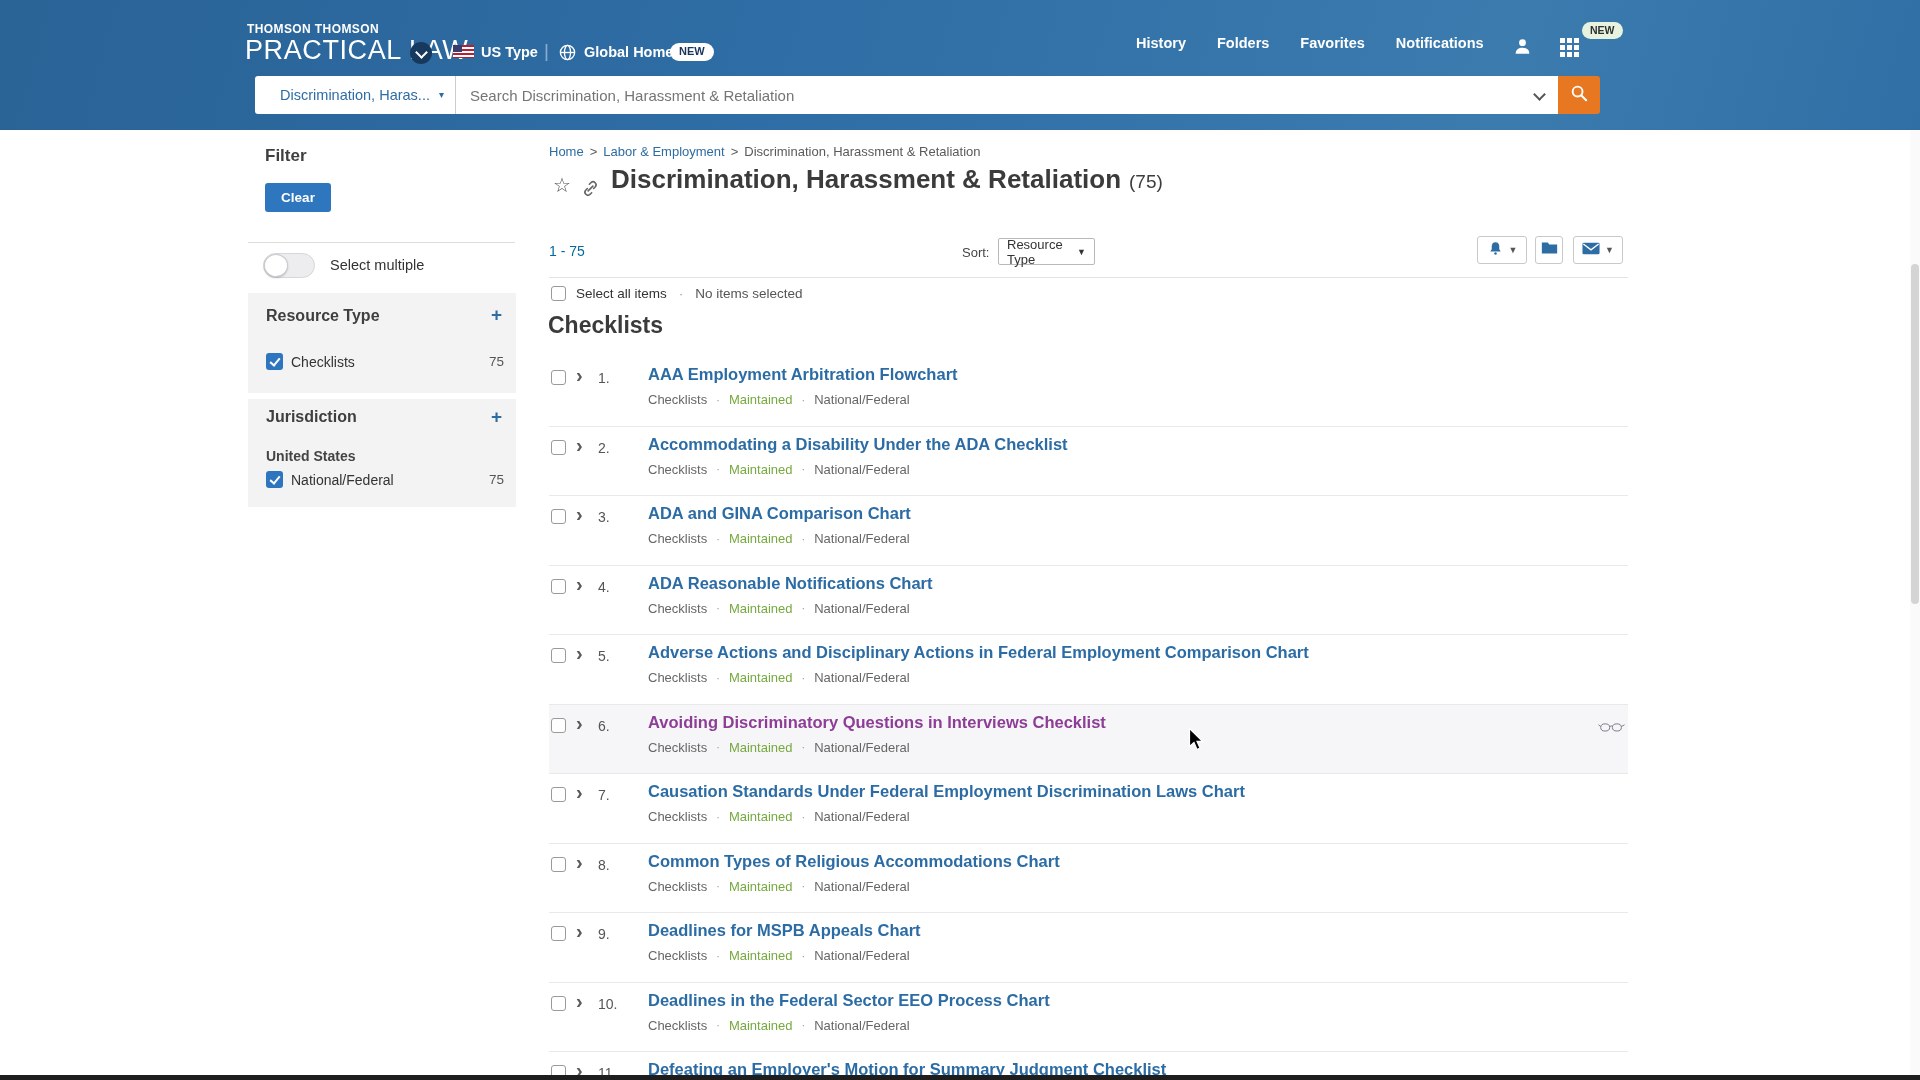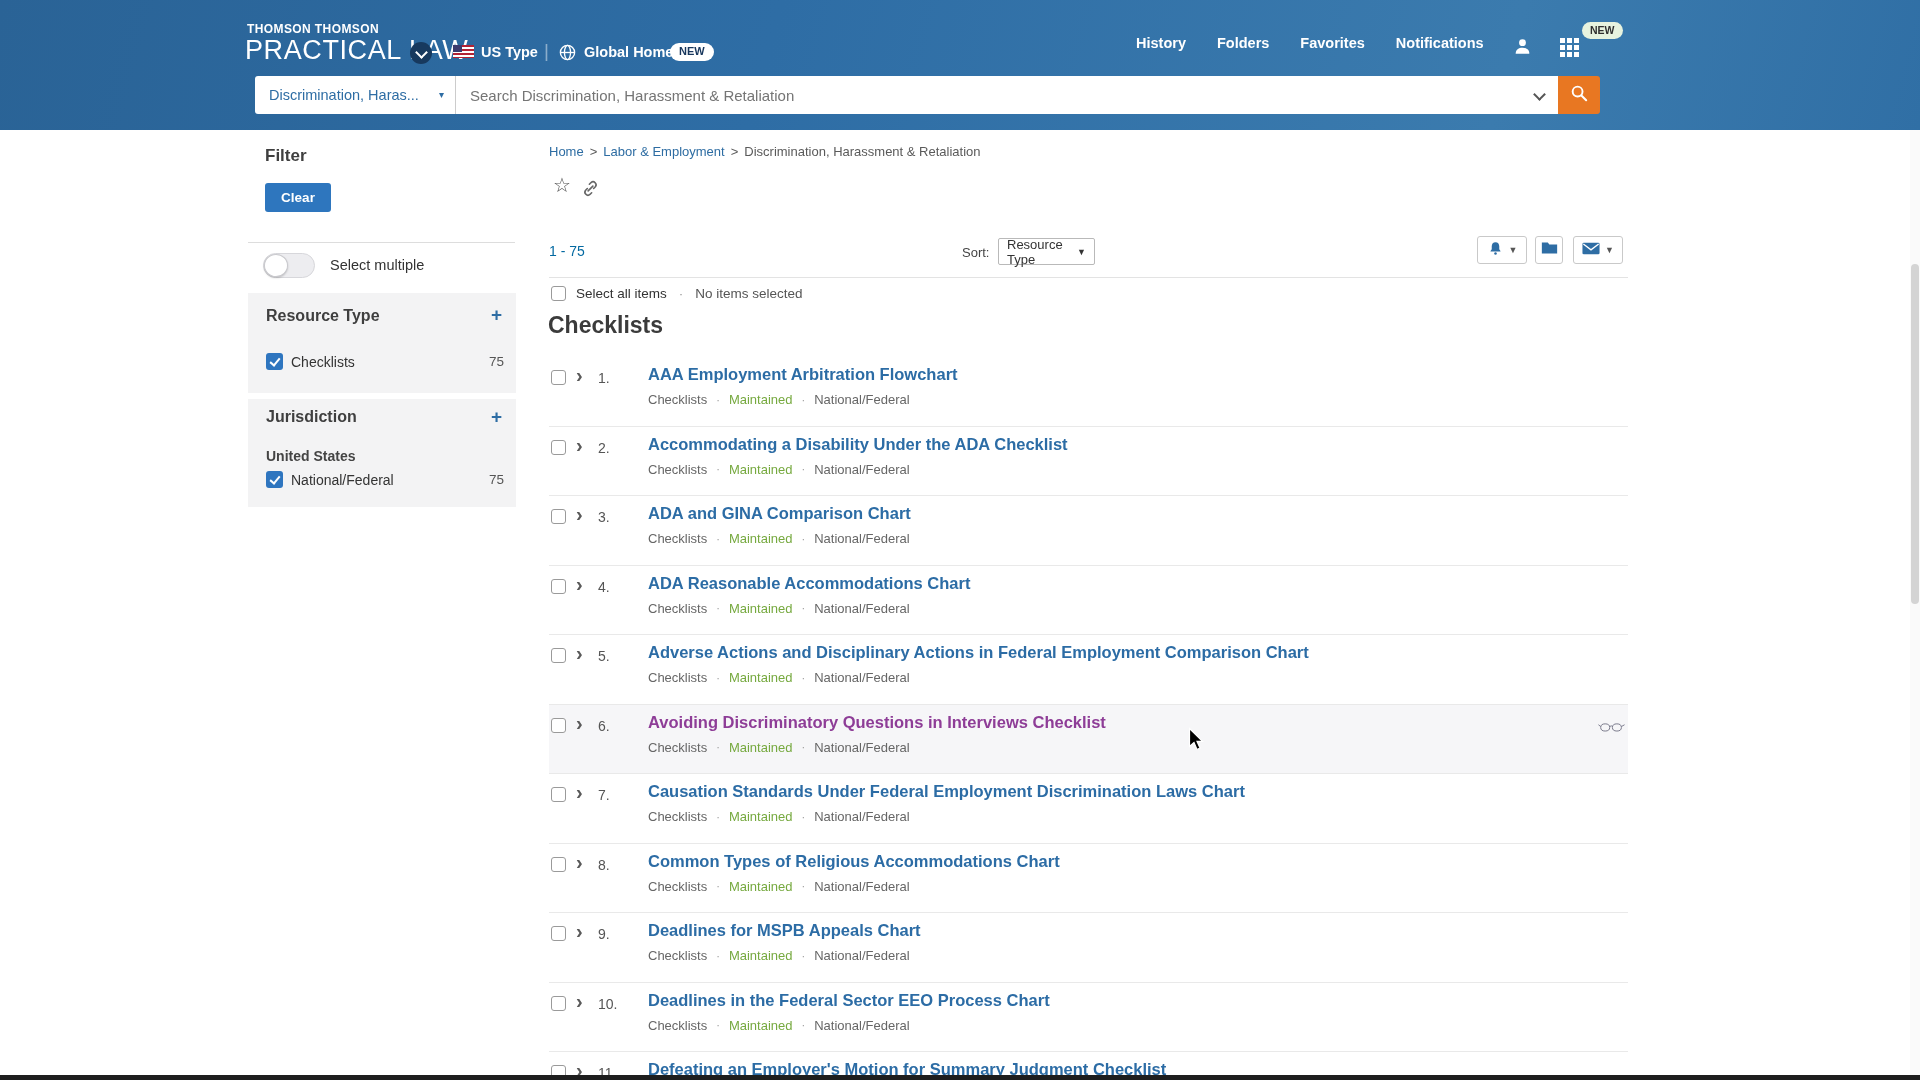--- a/index.html
+++ b/index.html
@@ -27,21 +27,21 @@
     background:#fff; color:#17365c; font-size:11px; font-weight:bold; border-radius:10px; }
   .top-nav { position:absolute; left:1136px; top:35px; display:flex; gap:31px; }
   .top-nav span { color:#fff; font-size:14.5px; font-weight:600; cursor:pointer; white-space:nowrap;text-align:center; }
   .person-btn { position:absolute; left:1513px; top:37px; cursor:pointer; }
   .apps-btn { position:absolute; left:1560px; top:38px; cursor:pointer; }
   .apps-new-pill { position:absolute; left:1582px; top:22px; height:17px; padding:2px 8px 0;
     background:#e7f3df; color:#2f2f2f; font-size:10.5px; font-weight:bold; border-radius:9px; }
 
   .search-row { position:absolute; left:255px; top:76px; height:38px; display:flex; border-radius:3px; }
   .scope-box { width:201px; height:38px; background:#fff; border-right:1px solid #ccc; border-radius:3px 0 0 3px;
-    color:#2e6da4; font-size:14.5px; line-height:38px; padding:0 14px; cursor:pointer; position:relative; }
+    color:#2e6da4; font-size:14.5px; line-height:38px; padding:0 20px; cursor:pointer; position:relative;text-align:center; }
   .scope-caret { position:absolute; right:11px; top:0; line-height:38px; font-size:10px; color:#2e6da4; }
   .search-input-wrap { position:relative; width:1102px; height:38px; background:#fff; }
   .search-input-wrap input { width:100%; height:38px; border:0; outline:none; padding:0 42px 0 14px;
     font-size:15px; color:#333; font-family:inherit; }
   .search-input-wrap input::placeholder { color:#757575; }
   .input-caret { position:absolute; right:14px; top:14px; width:9px; height:9px;
     border-right:2px solid #555; border-bottom:2px solid #555; transform:rotate(45deg); cursor:pointer; }
   .search-btn { width:42px; height:38px; background:#e87722; border:0; border-radius:0 3px 3px 0;
     display:flex; align-items:center; justify-content:center; cursor:pointer; }
 
@@ -222,20 +222,21 @@
   </div>
 
   <span class="star-icon">☆</span>
   <span class="link-icon">
     <svg width="19" height="19" viewBox="0 0 20 20" fill="none" stroke="#666" stroke-width="1.7" stroke-linecap="round">
       <path d="M7.5 12.5 L12.5 7.5"></path>
       <path d="M8.8 5.5l1.8-1.8a3.2 3.2 0 0 1 4.5 4.5l-1.8 1.8"></path>
       <path d="M11.2 14.5l-1.8 1.8a3.2 3.2 0 0 1-4.5-4.5l1.8-1.8"></path>
     </svg>
   </span>
+  <h1 class="page-title"><span>Discrimination, Harassment &amp; Retaliation</span><span class="page-count">(75)</span></h1>
 
   <div class="range-label">1 - 75</div>
   <div class="sort-label">Sort:</div>
   <div class="sort-select">
     <span>Resource Type</span>
     <span class="sort-caret">▼</span>
   </div>
 
   <div class="tool-btn btn-bell">
     <span>
@@ -316,21 +317,21 @@
         <span class="meta-dot">·</span>
         <span>National/Federal</span>
       </div>
 
     </div>
 
     <div class="row">
       <span class="cb-empty row-cb"></span>
       <span class="row-chevron">›</span>
       <span class="row-num">4.</span>
-      <a class="row-title">ADA Reasonable Accommodations Chart</a>
+      <a class="row-title">ADA Reasonable Notifications Chart</a>
       <div class="row-meta">
         <span>Checklists</span>
         <span class="meta-dot">·</span>
         <span class="meta-status">Maintained</span>
         <span class="meta-dot">·</span>
         <span>National/Federal</span>
       </div>
 
     </div>
 

